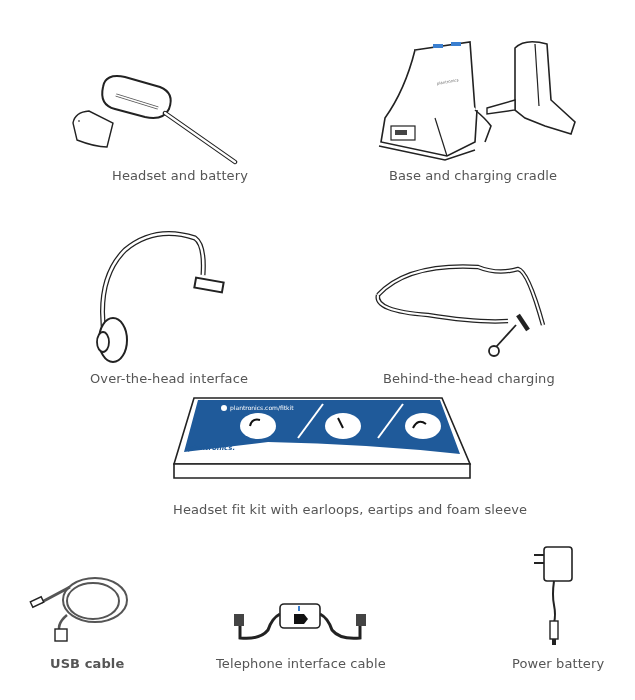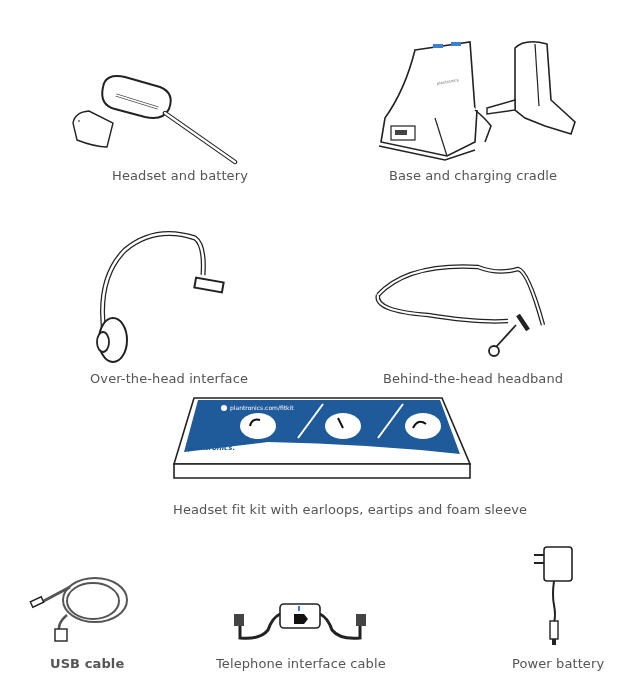--- a/index.html
+++ b/index.html
@@ -73,21 +73,21 @@
     <svg width="190" height="110" viewBox="0 0 190 110">
       <path d="M10 40 Q40 8 110 12 Q130 20 150 14 Q160 16 175 70" fill="none" stroke="#222" stroke-width="4.5"></path>
       <path d="M10 40 Q40 8 110 12 Q130 20 150 14 Q160 16 175 70" fill="none" stroke="#fff" stroke-width="2"></path>
       <path d="M10 40 Q6 56 60 60 Q110 68 140 66" fill="none" stroke="#222" stroke-width="4.5"></path>
       <path d="M10 40 Q6 56 60 60 Q110 68 140 66" fill="none" stroke="#fff" stroke-width="2"></path>
       <path d="M150 60 L160 75" stroke="#222" stroke-width="4.5"></path>
       <path d="M148 70 L128 92" stroke="#222" stroke-width="1.8"></path>
       <circle cx="126" cy="96" r="5" fill="#fff" stroke="#222" stroke-width="1.8"></circle>
     </svg>
   </div>
-  <div class="label" style="left:383px;top:371px;">Behind-the-head headband</div>
+  <div class="label" style="left:383px;top:371px;">Behind-the-head charging</div>
 </div>
 
 <div class="item">
   <div class="illus" style="left:168px;top:394px;">
     <svg width="305" height="85" viewBox="0 0 305 85">
       <path d="M6 70 L26 4 L274 4 L302 70 Z" fill="#fff" stroke="#222" stroke-width="1.6"></path>
       <path d="M30 6 L272 6 L292 60 Q200 50 100 48 L16 58 Z" fill="#1f5a9a"></path>
       <path d="M6 70 L302 70 L302 84 L6 84 Z" fill="#fff" stroke="#222" stroke-width="1.6"></path>
       <ellipse cx="90" cy="32" rx="18" ry="13" fill="#fff"></ellipse>
       <ellipse cx="175" cy="32" rx="18" ry="13" fill="#fff"></ellipse>

